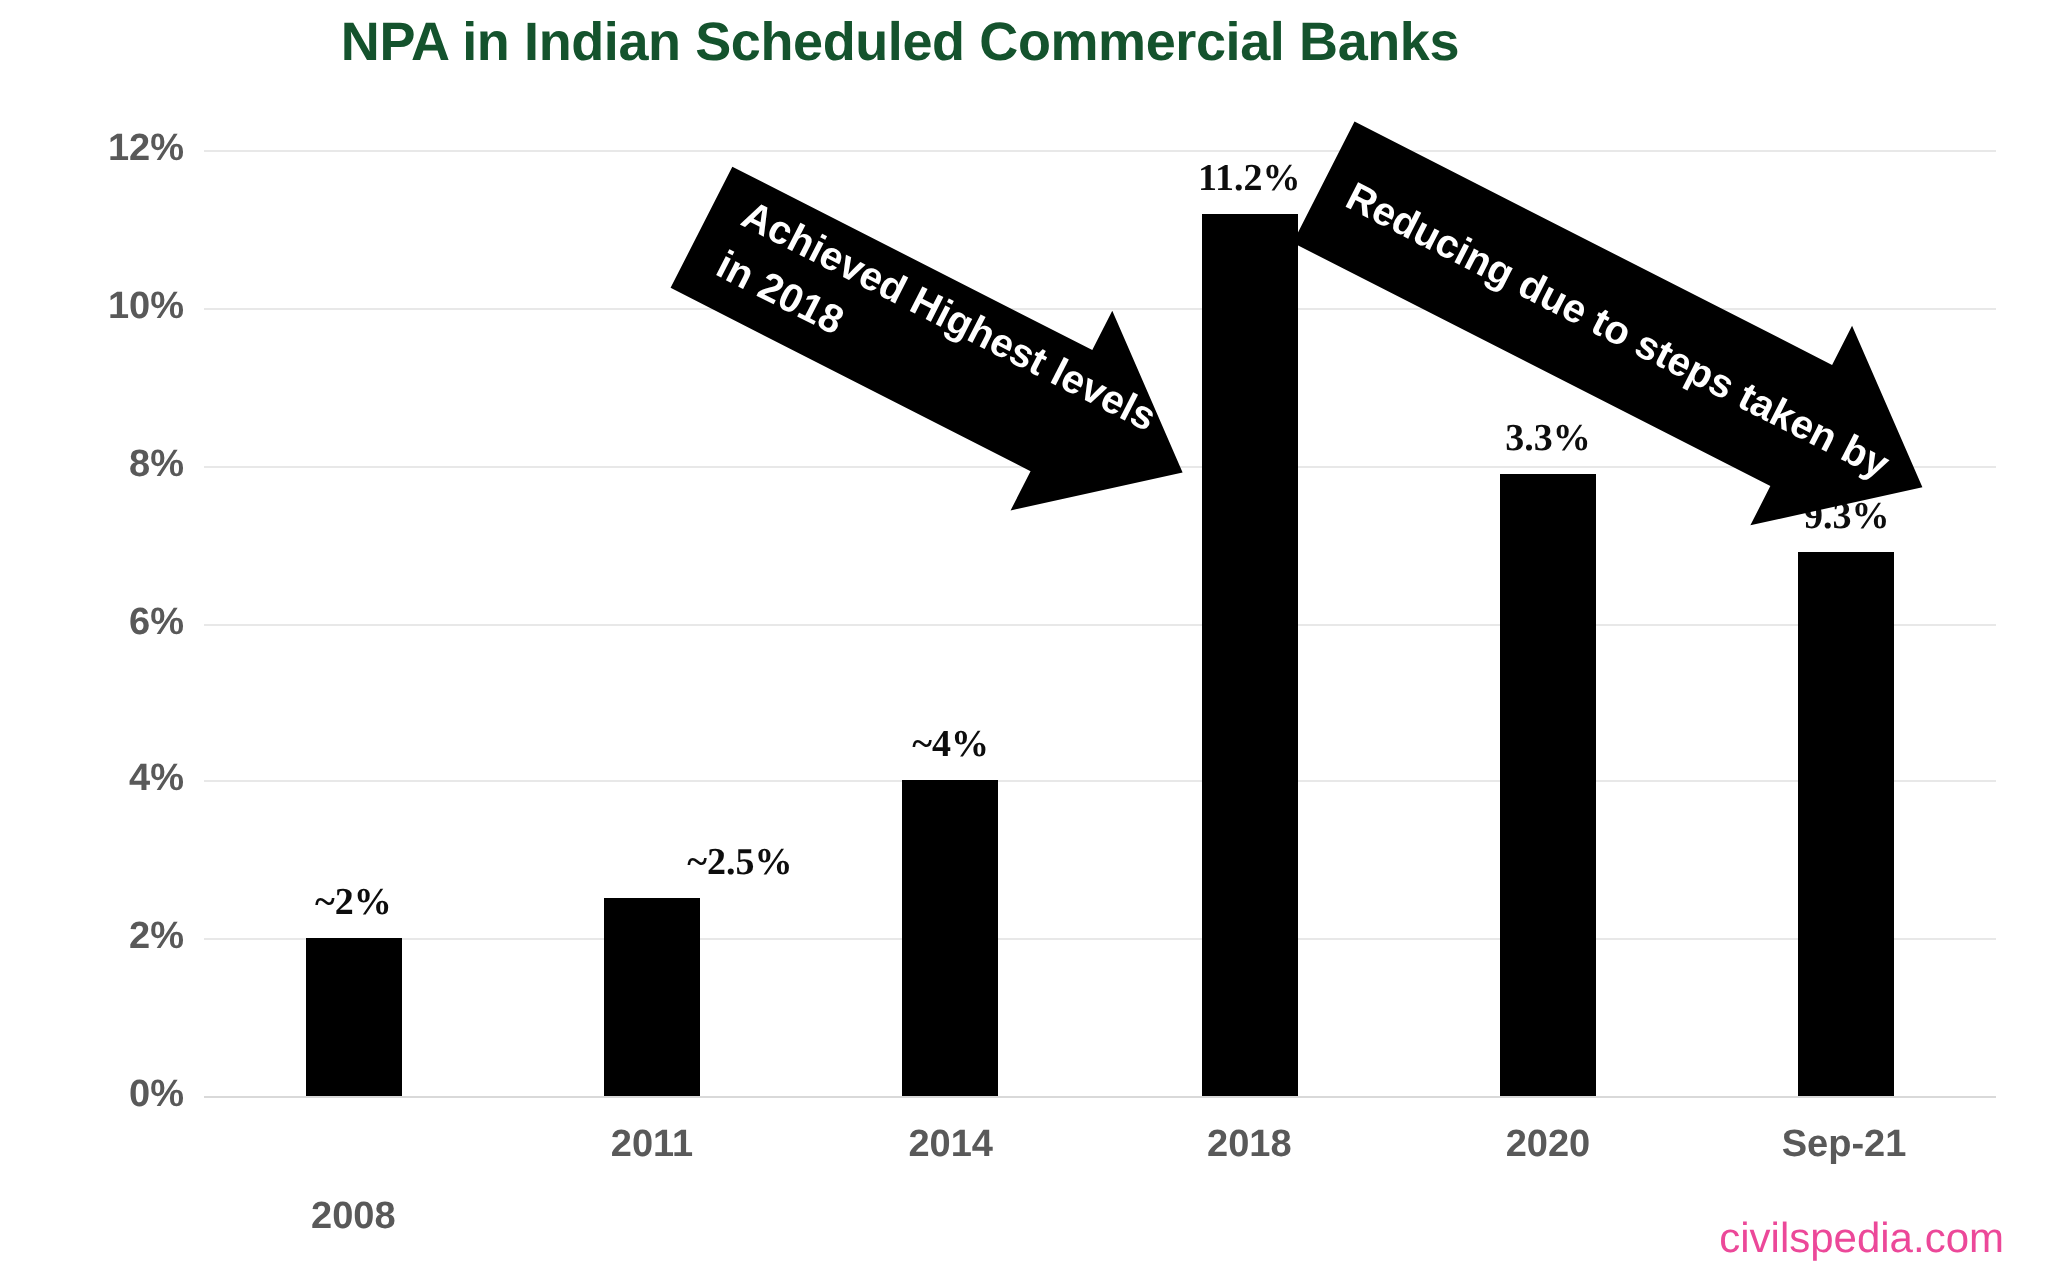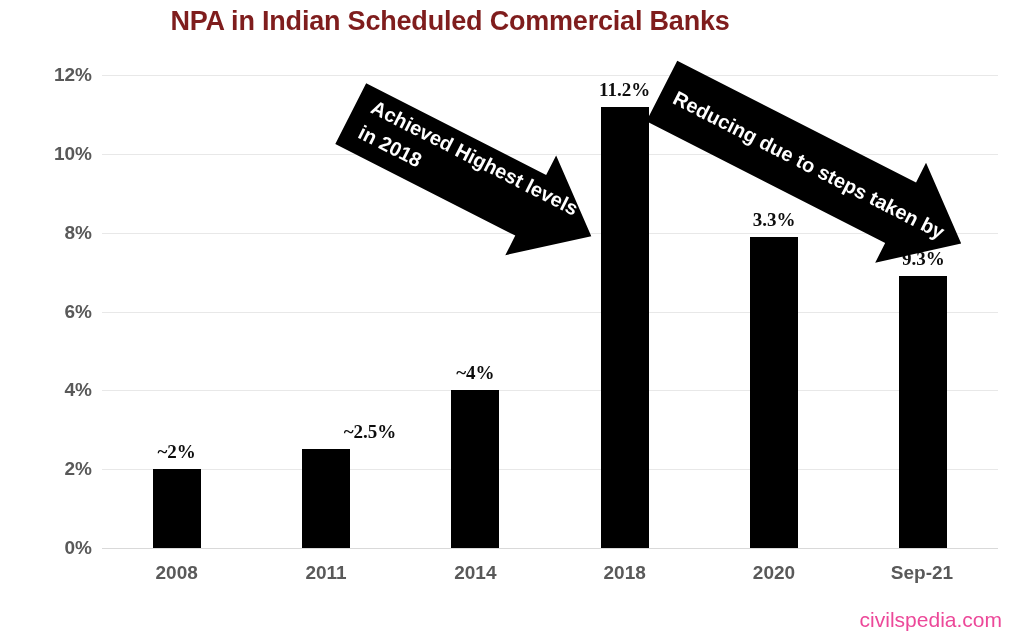--- a/index.html
+++ b/index.html
@@ -25,21 +25,21 @@
 
   
   .chart-title {
     position: absolute;
     left: 0;
     top: 6px;
     width: 900px;
     text-align: center;
     font-size: 27px;
     font-weight: bold;
-    color: #7f1d1d;
+    color: #14532d;
     letter-spacing: -0.2px;
     white-space: nowrap;
   }
 
   
   .plot-area {
     position: absolute;
     left: 102px;
     top: 75px;
     width: 896px;
@@ -162,21 +162,21 @@
       <div class="bar-label" style="left: 373.333px; top: 287.333px;">~4%</div>
       <div class="bar" title="2018: 11.2%" style="left: 498.667px; width: 48px; height: 441.467px; background: rgb(0, 0, 0);"></div>
       <div class="bar-label" style="left: 522.667px; top: 3.53333px;">11.2%</div>
       <div class="bar" title="2020: 7.9%" style="left: 648px; width: 48px; height: 311.392px; background: rgb(0, 0, 0);"></div>
       <div class="bar-label" style="left: 672px; top: 133.608px;">3.3%</div>
       <div class="bar" title="Sep-21: 6.9%" style="left: 797.333px; width: 48px; height: 271.975px; background: rgb(0, 0, 0);"></div>
       <div class="bar-label" style="left: 821.333px; top: 173.025px;">9.3%</div>
     </div>
 
   <div id="x-axis">
-      <div class="x-tick" style="left: 176.667px;">2008</div>
+      <div class="x-tick" style="left: 176.667px; margin-top: 36px;">2008</div>
       <div class="x-tick" style="left: 326px;">2011</div>
       <div class="x-tick" style="left: 475.333px;">2014</div>
       <div class="x-tick" style="left: 624.667px;">2018</div>
       <div class="x-tick" style="left: 774px;">2020</div>
       <div class="x-tick" style="left: 922px;">Sep-21</div>
     </div>
 
   <div class="annotation" id="annotation-0" style="left:318px; top:38px;">
     <svg width="360" height="210" viewBox="0 0 360 210">
       <defs>

